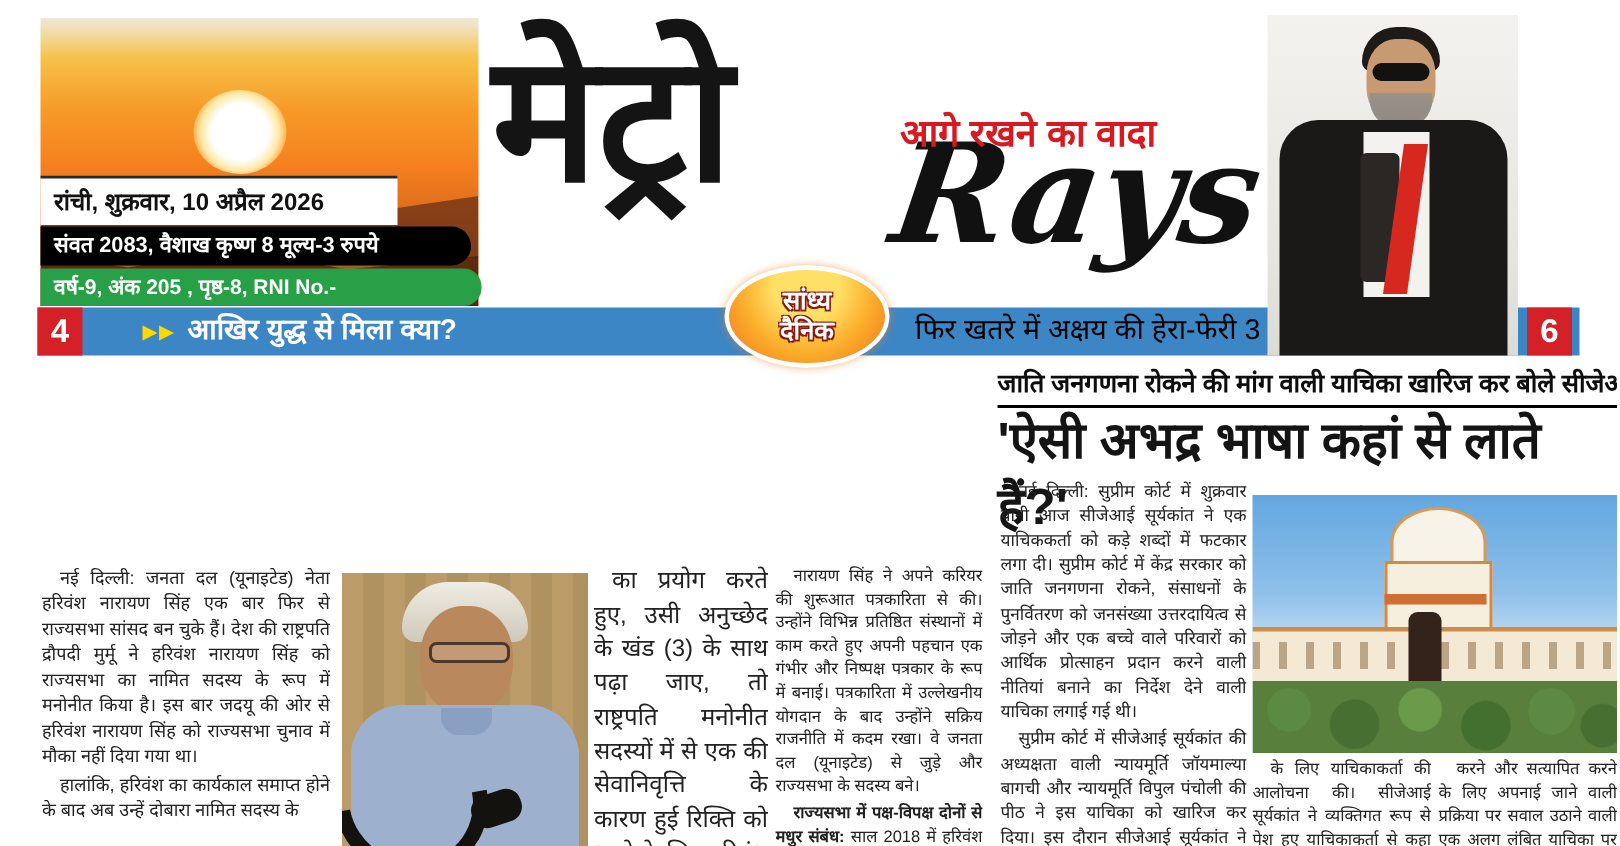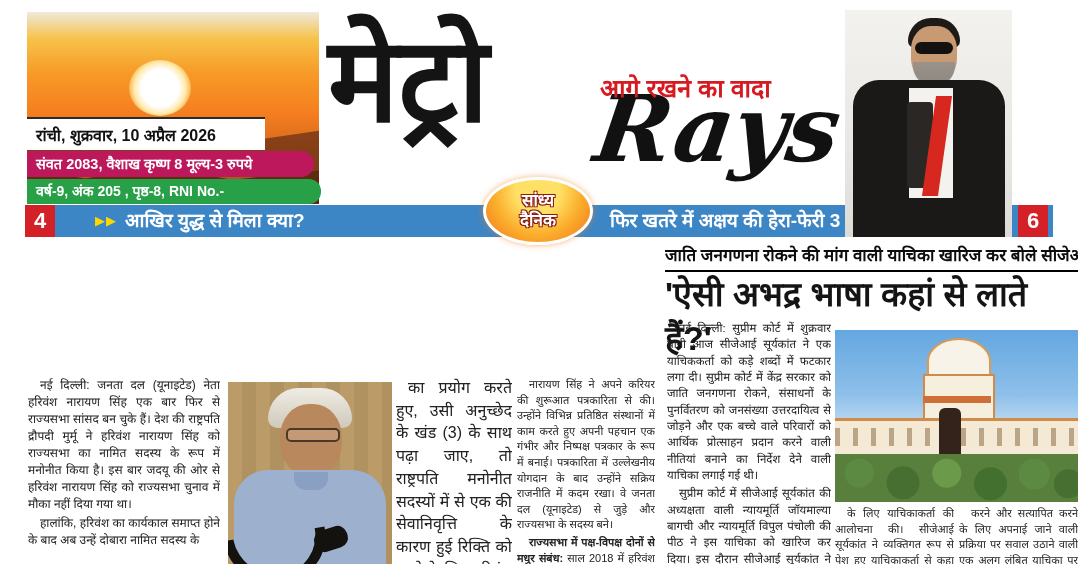--- a/index.html
+++ b/index.html
@@ -55,33 +55,33 @@
                radial-gradient(circle at 28% 60%,#466f31 0 16px,transparent 17px),
                radial-gradient(circle at 46% 40%,#6a9a4a 0 14px,transparent 15px),
                radial-gradient(circle at 64% 62%,#44702f 0 16px,transparent 17px),
                radial-gradient(circle at 82% 42%,#5d8a42 0 15px,transparent 16px),
                radial-gradient(circle at 96% 62%,#466f31 0 14px,transparent 15px),#587f3c;}
 
   
   .date-strip{left:27px;top:117px;width:238px;height:33px;background:#fff;z-index:3;
     font-weight:bold;font-size:16px;color:#111;line-height:33px;padding-left:9px;box-sizing:border-box;
     border-top:2px solid #2a2a2a;}
-  .red-band{left:27px;top:151px;width:287px;height:26px;background:#be185d;border-radius:0 13px 13px 0;z-index:3;
+  .red-band{left:27px;top:151px;width:287px;height:26px;background:#000000;border-radius:0 13px 13px 0;z-index:3;
     color:#fff;font-weight:bold;font-size:14.5px;line-height:26px;padding-left:9px;box-sizing:border-box;}
   .green-band{left:27px;top:179px;width:294px;height:25px;background:#27a048;border-radius:0 12px 12px 0;z-index:3;
     color:#fff;font-weight:bold;font-size:14px;line-height:25px;padding-left:9px;box-sizing:border-box;}
 
   .teaser-bar{left:25px;top:205px;width:1028px;height:32px;background:#3d86c6;z-index:4;}
   .pg-box{width:30px;height:32px;background:#d42027;color:#fff;font-weight:bold;font-size:22px;
     text-align:center;line-height:32px;}
   .pg4{left:0;top:0;}
   .pg6{left:1018px;top:205px;z-index:7;}
   .arrows{left:70px;top:0;color:#ffd800;font-size:13px;line-height:32px;letter-spacing:1px;}
   .teaser-left{left:100px;top:0;color:#fff;font-weight:bold;font-size:19px;line-height:32px;}
-  .teaser-right{left:585px;top:0;color:#ffffff;font-weight:bold;font-size:19px;line-height:32px;}
+  .teaser-right{left:585px;top:0;color:#000000;font-weight:normal;font-size:19px;line-height:32px;}
 
   
   .mast-hindi{left:328px;top:-14px;z-index:2;font-size:118px;font-weight:bold;color:#141414;line-height:1.6;}
   .mast-rays{left:596px;top:70px;z-index:2;font-family:"DejaVu Serif",serif;font-style:italic;font-weight:bold;
     font-size:92px;color:#111;transform:skewX(-8deg);line-height:1.3;}
   .mast-tagline{left:600px;top:70px;z-index:3;color:#d71920;font-weight:bold;font-size:25px;}
   .badge{left:483px;top:177px;width:104px;height:62px;border-radius:50%;z-index:5;
     background:radial-gradient(circle at 50% 18%,#ffe066 0 30%,#fbae2c 60%,#f0731c 100%);
     border:3px solid #fff;box-shadow:0 0 6px rgba(240,130,30,.6);
     display:flex;flex-direction:column;align-items:center;justify-content:center;

